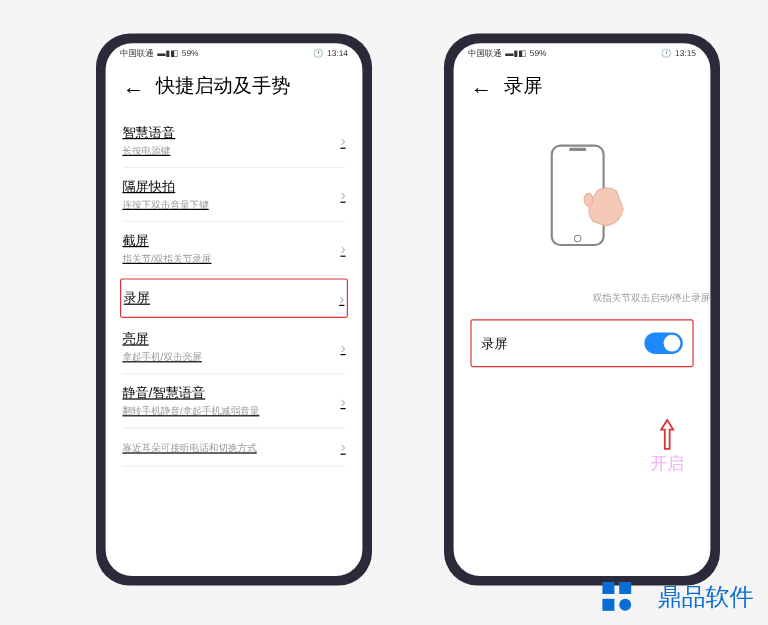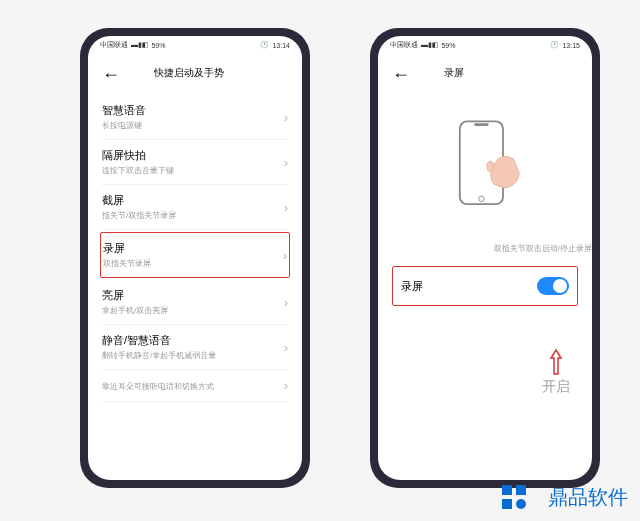--- a/index.html
+++ b/index.html
@@ -48,36 +48,36 @@
       display: flex;
       align-items: center;
       padding: 8px 14px 12px;
       gap: 10px;
     }
     .back-arrow {
       font-size: 18px;
       color: #000;
     }
     .header-title {
-      font-size: 10px;
+      font-size: 16px;
       font-weight: 400;
       color: #000;
       font-family: cursive, sans-serif;
-      margin-left: 24px;
     }
     .list {
       padding: 0 14px;
     }
     .list-item {
       display: flex;
       justify-content: space-between;
       align-items: center;
       padding: 8px 0;
       border-bottom: 1px solid #eee;
       position: relative;
+      text-decoration: underline;
     }
     .list-item.highlighted {
       border: 1.5px solid #d33;
       border-radius: 2px;
       margin: 2px -2px;
       padding: 8px 2px;
     }
     .item-text { flex: 1; }
     .item-title {
       font-size: 11px;
@@ -148,21 +148,21 @@
       top: 320px;
       display: flex;
       flex-direction: column;
       align-items: center;
     }
     .arrow-up {
       width: 14px;
       height: 28px;
     }
     .ann-text {
-      color: #a3a3a3;
+      color: #f0abfc;
       font-size: 14px;
       margin-top: 2px;
     }
     .watermark {
       position: absolute;
       right: 12px;
       bottom: 10px;
       display: flex;
       align-items: center;
       gap: 20px;
@@ -217,21 +217,20 @@
         <div class="list-item">
           <div class="item-text">
             <div class="item-title">截屏</div>
             <div class="item-subtitle">指关节/双指关节录屏</div>
           </div>
           <span class="chevron">›</span>
         </div>
         <div class="list-item highlighted">
           <div class="item-text">
             <div class="item-title">录屏</div>
-            <div class="item-subtitle">双指关节录屏</div>
           </div>
           <span class="chevron">›</span>
         </div>
         <div class="list-item">
           <div class="item-text">
             <div class="item-title">亮屏</div>
             <div class="item-subtitle">拿起手机/双击亮屏</div>
           </div>
           <span class="chevron">›</span>
         </div>

